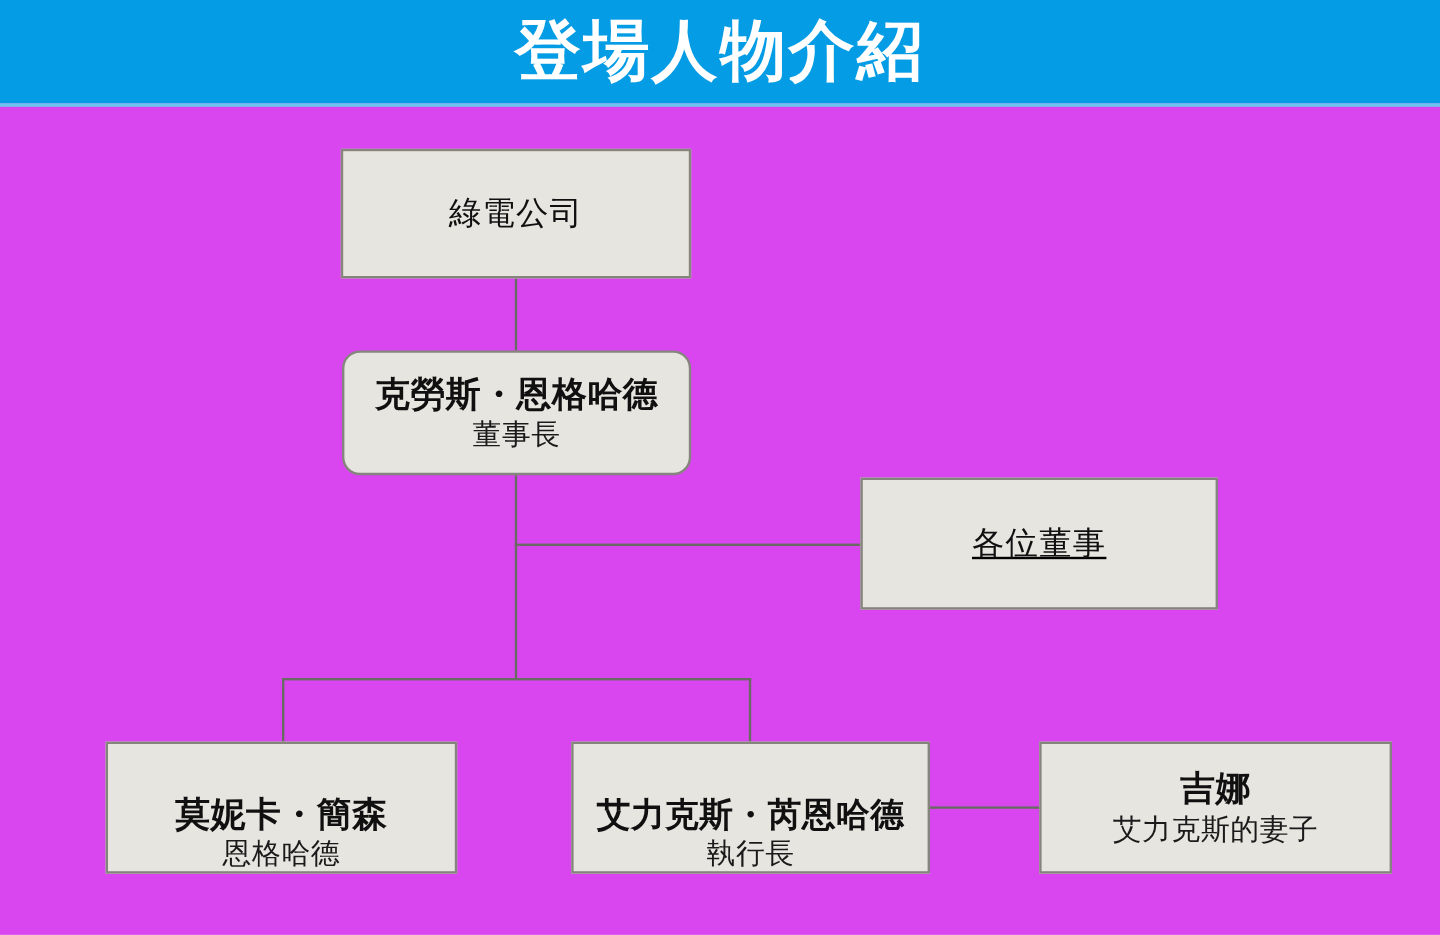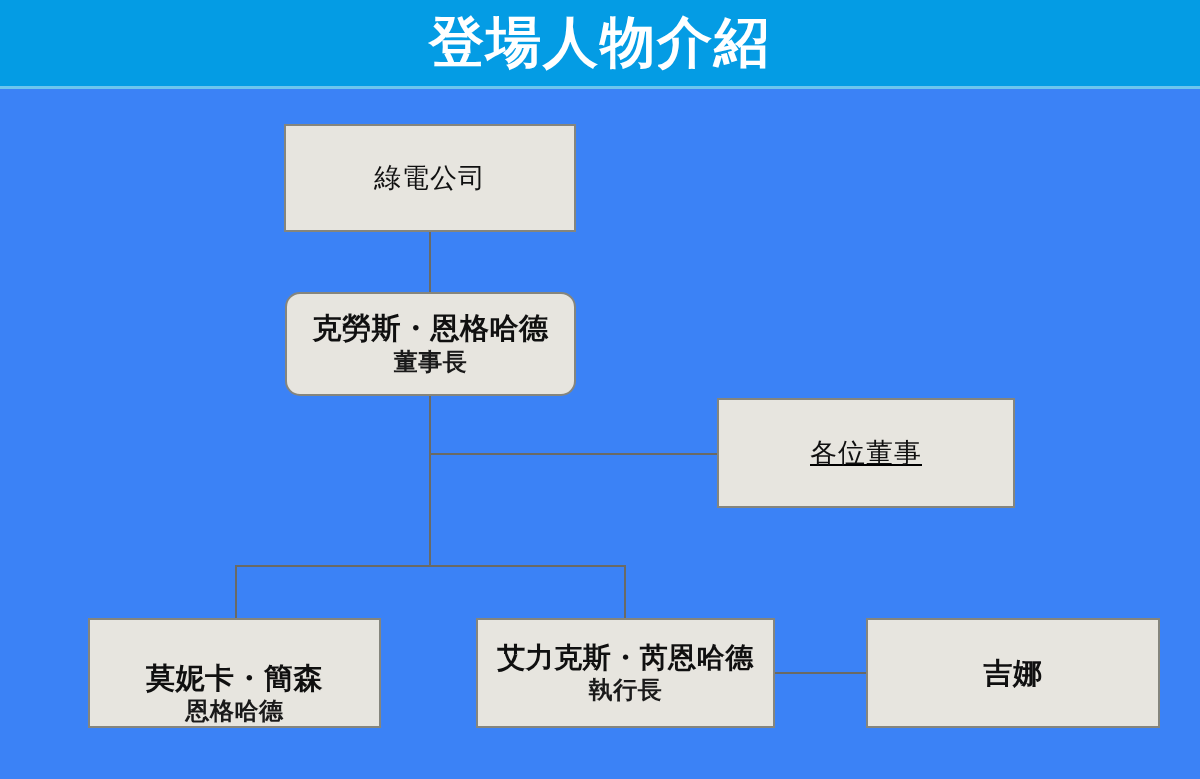--- a/index.html
+++ b/index.html
@@ -11,21 +11,21 @@
     height: 779px;
     background: #e5e3dd;
     font-family: "DejaVu Sans", "Liberation Sans", sans-serif;
     overflow: hidden;
   }
 
   #page {
     position: relative;
     width: 1200px;
     height: 779px;
-    background: #3b82f6;
+    background: #d946ef;
   }
 
   
   #header {
     position: absolute;
     left: 0;
     top: 0;
     width: 1200px;
     height: 86px;
     background: #049ce4;
@@ -101,21 +101,21 @@
 
   
   .node.person .node-name {
     font-size: 29px;
     font-weight: 700;
     letter-spacing: 0.5px;
     line-height: 1.18;
   }
   .node.person .node-role {
     font-size: 24px;
-    font-weight: 700;
+    font-weight: 400;
     letter-spacing: 0.5px;
     line-height: 1.2;
     margin-top: 2px;
   }
   .node.person.compact .node-name { font-size: 28px; }
 </style>
 </head>
 <body>
 
 <div id="page">
@@ -151,23 +151,24 @@
 
     <div class="node single" style="left:717px; top:309px; width:298px; height:110px;text-decoration:underline;">
       <div class="node-name">各位董事</div>
     </div>
 
     <div class="node person" style="left:88px; top:529px; width:293px; height:110px;justify-content:flex-end;">
       <div class="node-name">莫妮卡・簡森</div>
       <div class="node-role">恩格哈德</div>
     </div>
 
-    <div class="node person compact" style="left:476px; top:529px; width:299px; height:110px;">
+    <div class="node person compact" style="left:476px; top:529px; width:299px; height:110px;justify-content:flex-end;">
       <div class="node-name">艾力克斯・芮恩哈德</div>
       <div class="node-role">執行長</div>
     </div>
 
     <div class="node person" style="left:866px; top:529px; width:294px; height:110px;">
       <div class="node-name">吉娜</div>
+      <div class="node-role">艾力克斯的妻子</div>
     </div>
 
   </div>
 </div>
 
 </body></html>

